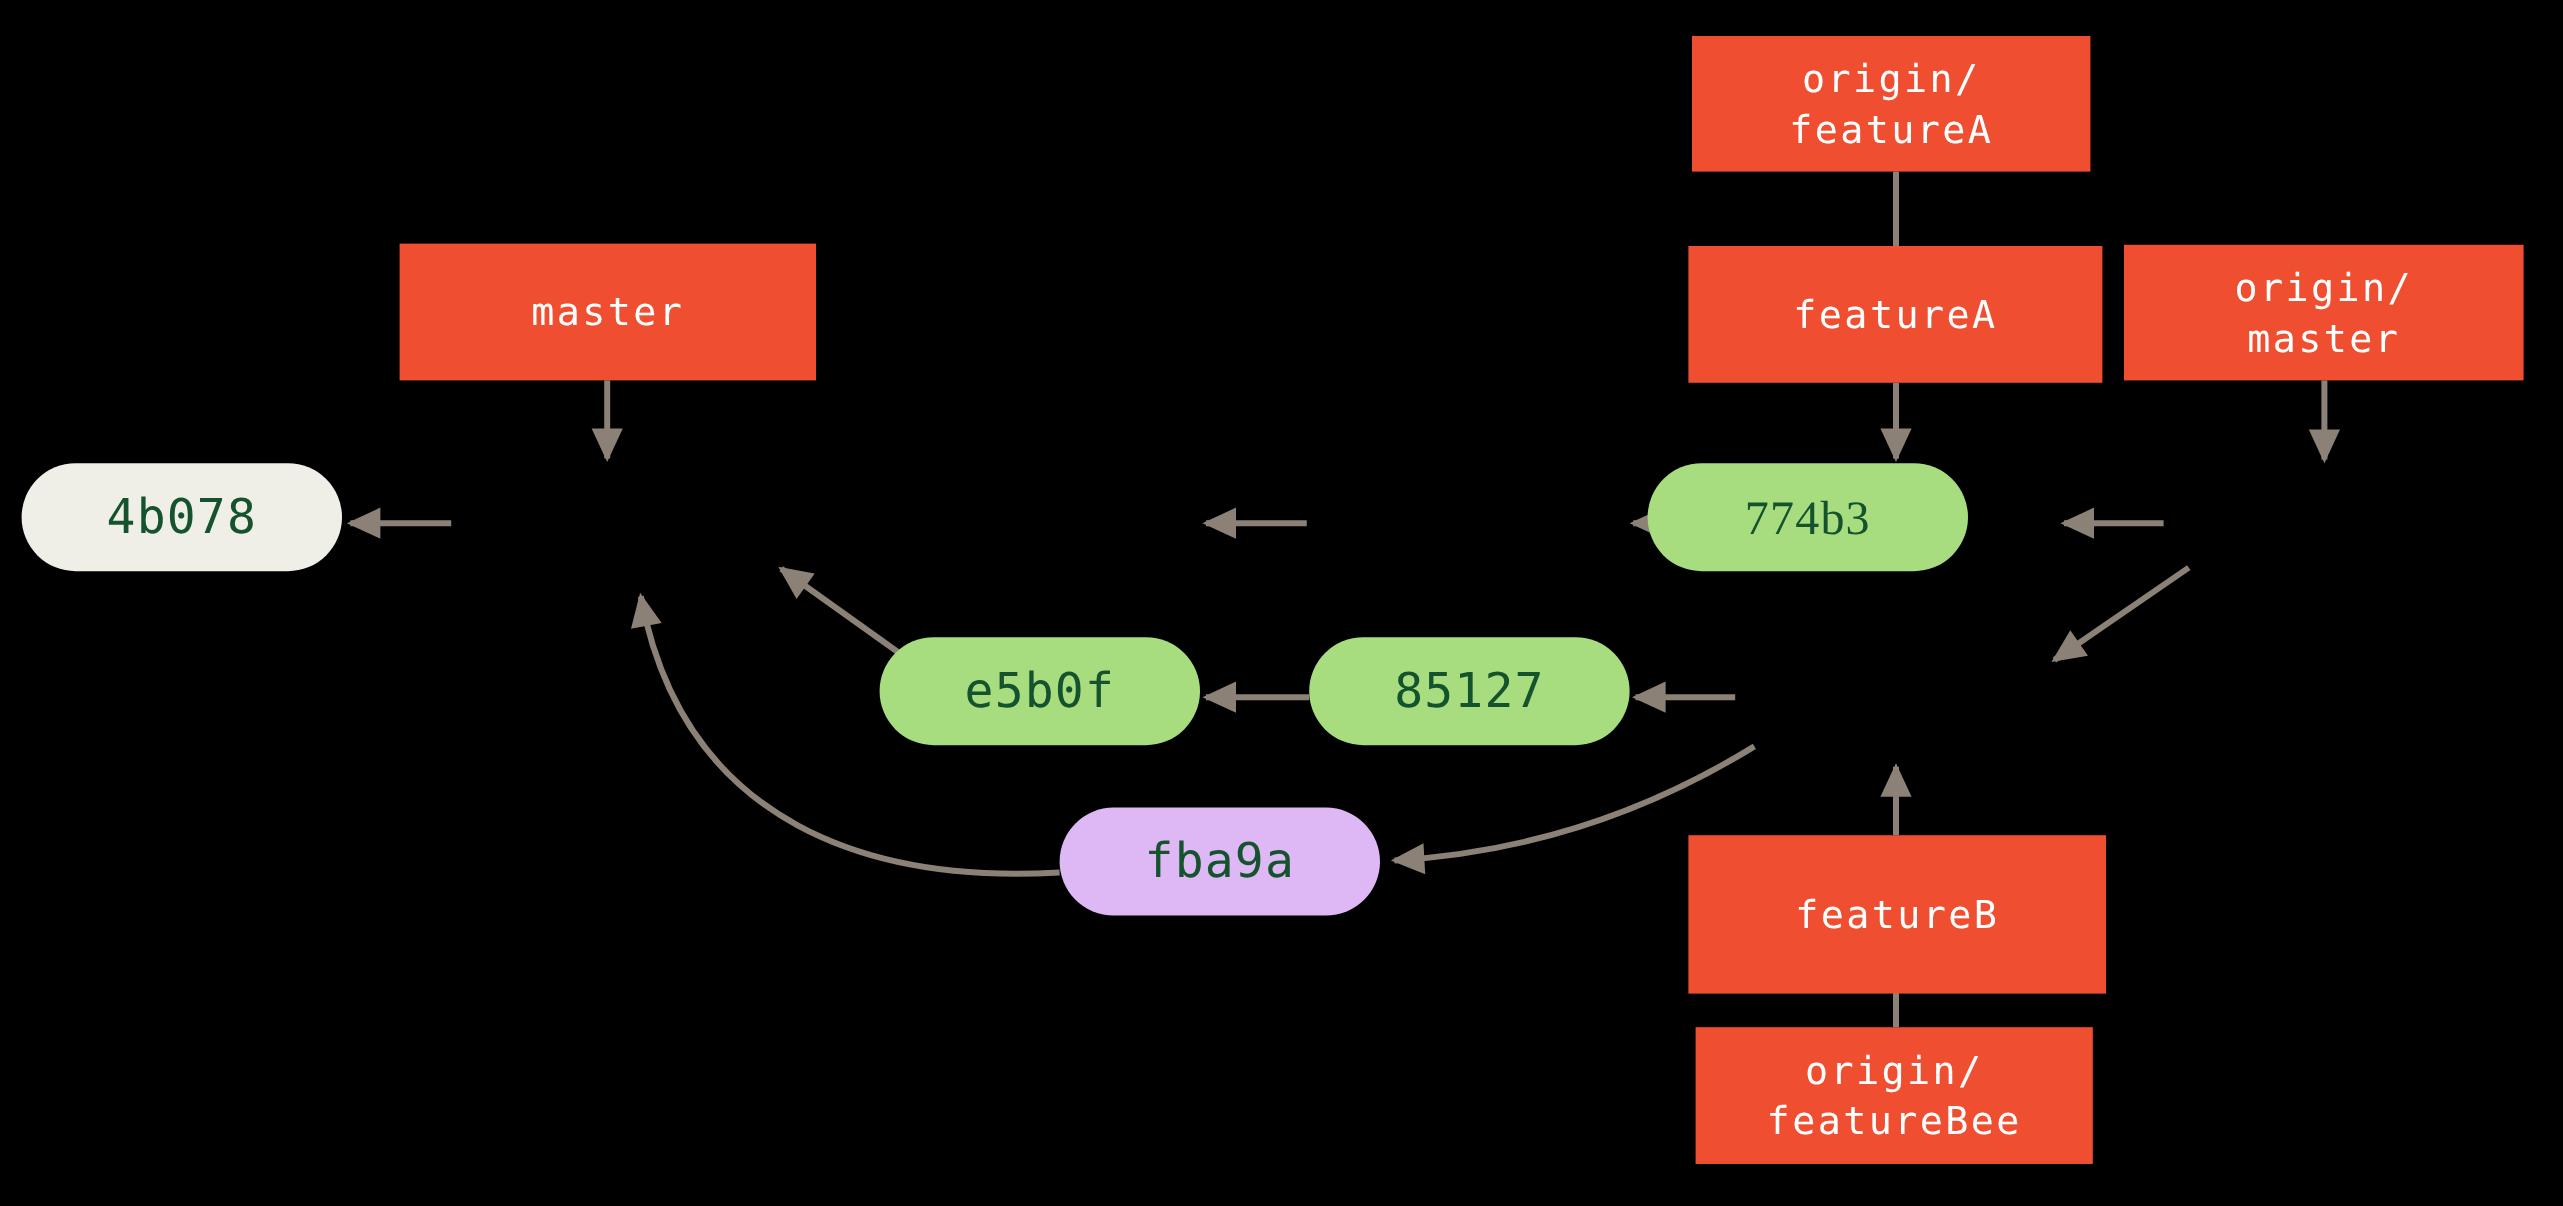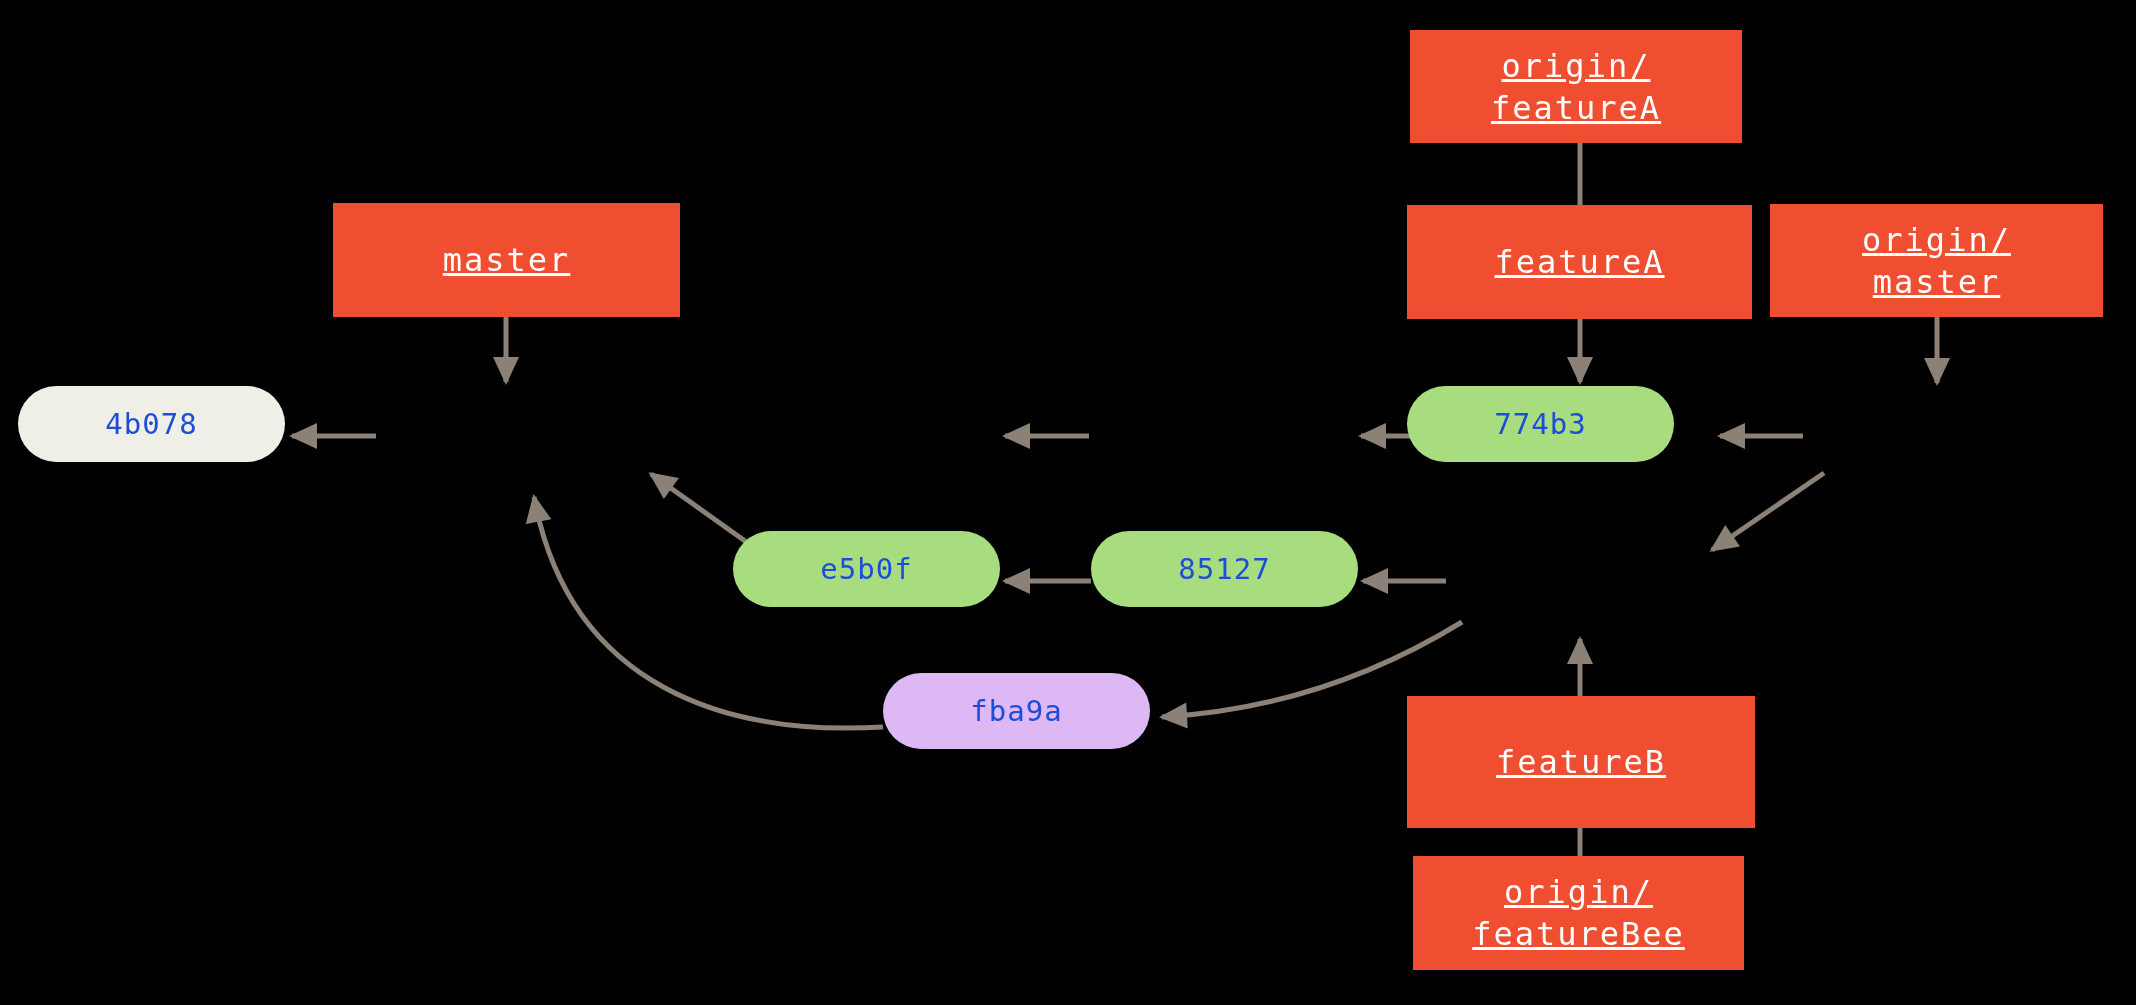--- a/index.html
+++ b/index.html
@@ -7,48 +7,47 @@
     position:relative;
     width:2136px;
     height:1005px;
     background:#000;
     overflow:hidden;
     font-family:"DejaVu Sans Mono", monospace;
   }
   #edges{position:absolute;left:0;top:0;width:2136px;height:1005px;}
   .pill{
     position:absolute;
-    width:267px;height:76px;
+    width:267px;height:90px;
     border-radius:50px;
     display:flex;align-items:center;justify-content:center;
-    font-size:29px;color:#1d4ed8;
+    font-size:40px;color:#14532d;
     letter-spacing:1px;
   }
   .branch-label{
     position:absolute;
     background:#f04e30;
     color:#ffffff;
     display:flex;align-items:center;justify-content:center;
     text-align:center;
     font-size:32px;line-height:42px;
     white-space:pre-line;
     letter-spacing:2px;
-    text-decoration:underline;
   }
   .cream{background:#f0efe7;}
   .green{background:#a8dd7f;}
   .orange{background:#f5b451;}
   .purple{background:#deb8f4;}
 
   
   #c-4b078{left:18px;top:386px;}
   #c-1edee{left:376px;top:386px;}
   #c-33009{left:732px;top:387px;}
   #c-aad88{left:1089px;top:387px;}
-  #c-774b3{left:1407px;top:386px;}
+  #c-774b3{left:1373px;top:386px;font-family:Liberation Serif, serif;}
   #c-5399e{left:1803px;top:387px;}
   #c-e5b0f{left:733px;top:531px;}
   #c-85127{left:1091px;top:531px;}
   #c-cd685{left:1446px;top:533px;}
   #c-fba9a{left:883px;top:673px;}
 
   
   #l-master{left:333px;top:203px;width:347px;height:114px;}
   #l-origin-featureA{left:1410px;top:30px;width:332px;height:113px;}
   #l-featureA{left:1407px;top:205px;width:345px;height:114px;}

